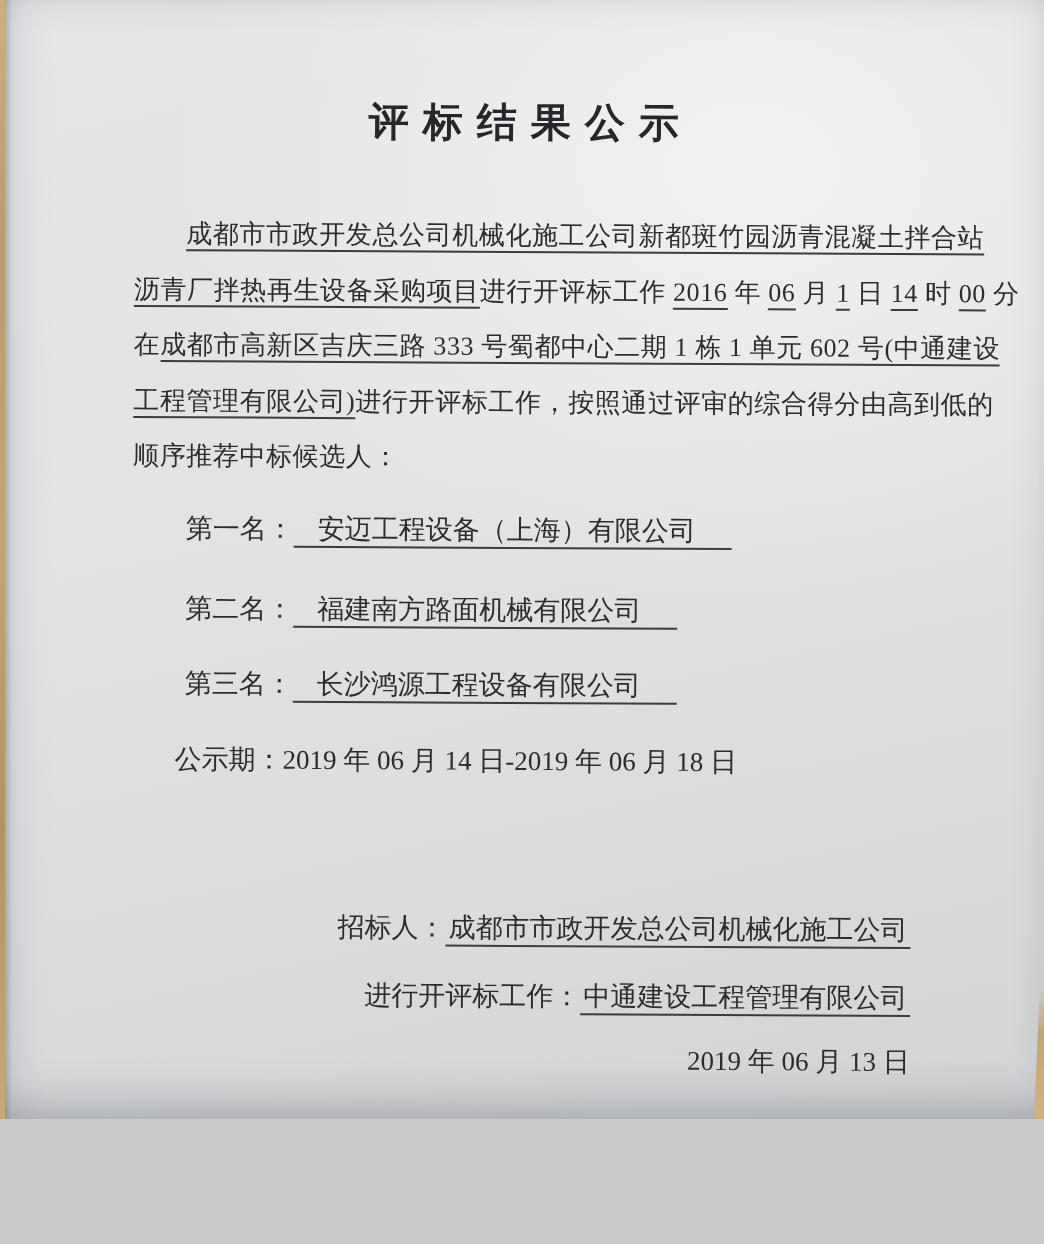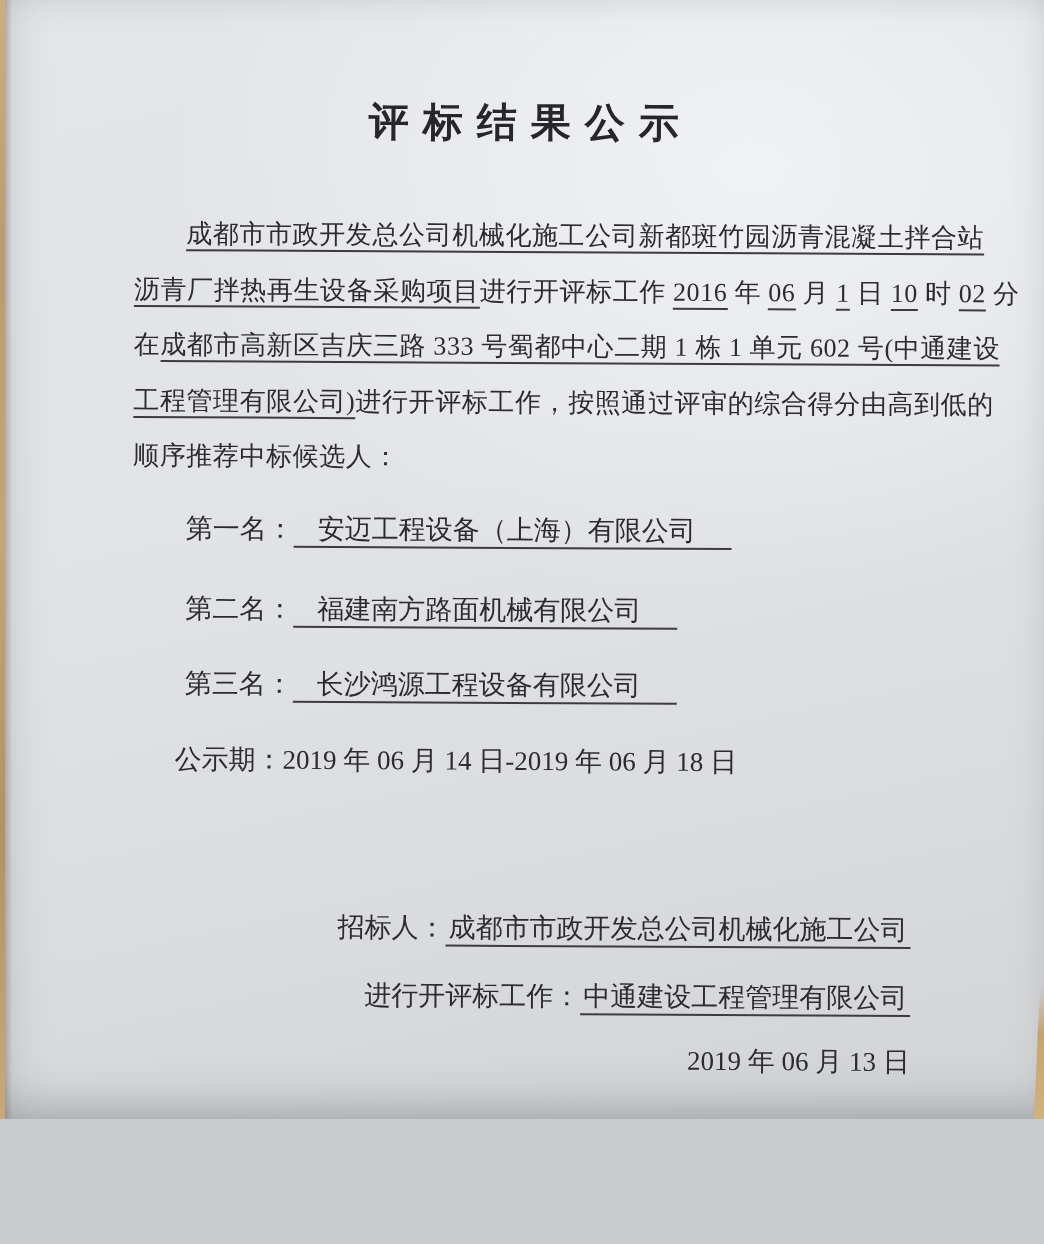--- a/index.html
+++ b/index.html
@@ -69,21 +69,21 @@
   <div class="edge-left"></div>
   <div class="edge-left-shadow"></div>
   <div class="edge-right-bottom"></div>
 
   <div class="content">
 
     <div class="title">评标结果公示</div>
 
     <div class="para">
       <div class="para-line indent"><span class="u">成都市市政开发总公司机械化施工公司新都斑竹园沥青混凝土拌合站</span></div>
-      <div class="para-line"><span class="u">沥青厂拌热再生设备采购项目</span><span>进行开评标工作 </span><span class="u">2016</span><span> 年 </span><span class="u">06</span><span> 月 </span><span class="u">1</span><span> 日 </span><span class="u">10</span><span> 时 </span><span class="u">02</span><span> 分</span></div>
+      <div class="para-line"><span class="u">沥青厂拌热再生设备采购项目</span><span>进行开评标工作 </span><span class="u">2016</span><span> 年 </span><span class="u">06</span><span> 月 </span><span class="u">1</span><span> 日 </span><span class="u">14</span><span> 时 </span><span class="u">00</span><span> 分</span></div>
       <div class="para-line"><span>在</span><span class="u">成都市高新区吉庆三路 333 号蜀都中心二期 1 栋 1 单元 602 号(中通建设</span></div>
       <div class="para-line"><span class="u">工程管理有限公司)</span><span>进行开评标工作，按照通过评审的综合得分由高到低的</span></div>
       <div class="para-line"><span>顺序推荐中标候选人：</span></div>
     </div>
 
     <div class="rank-line" style="top:513px;"><span>第一名：</span><span class="rank-company">安迈工程设备（上海）有限公司</span></div>
     <div class="rank-line" style="top:593px;"><span>第二名：</span><span class="rank-company">福建南方路面机械有限公司</span></div>
     <div class="rank-line" style="top:668px;"><span>第三名：</span><span class="rank-company">长沙鸿源工程设备有限公司</span></div>
 
     <div class="pub-line"><span>公示期：</span><span>2019 年 06 月 14 日-2019 年 06 月 18 日</span></div>

